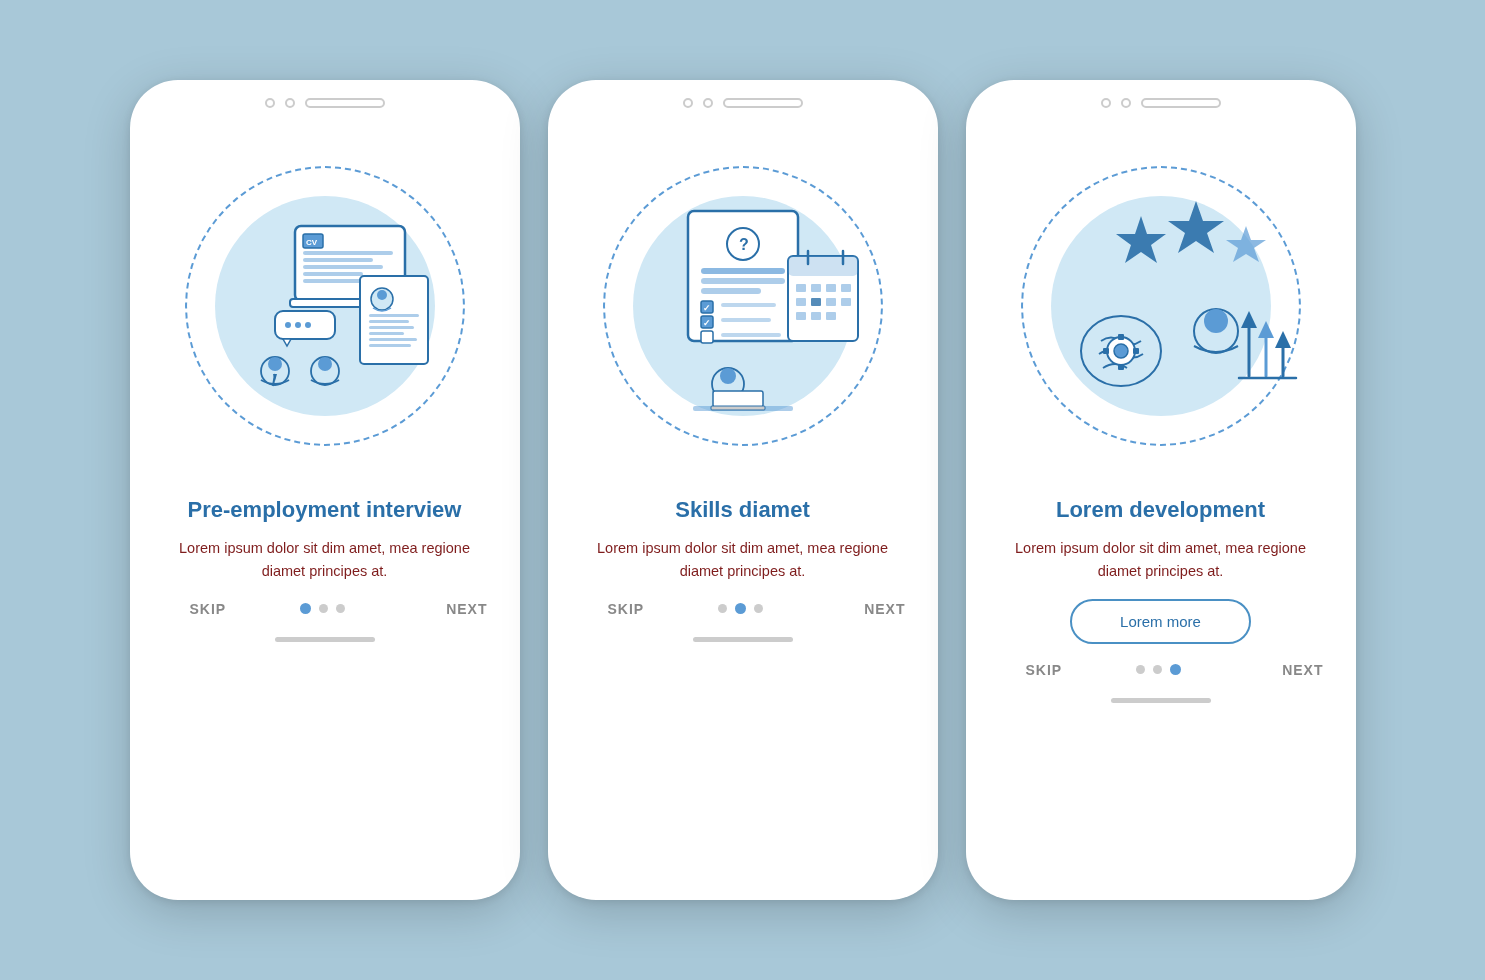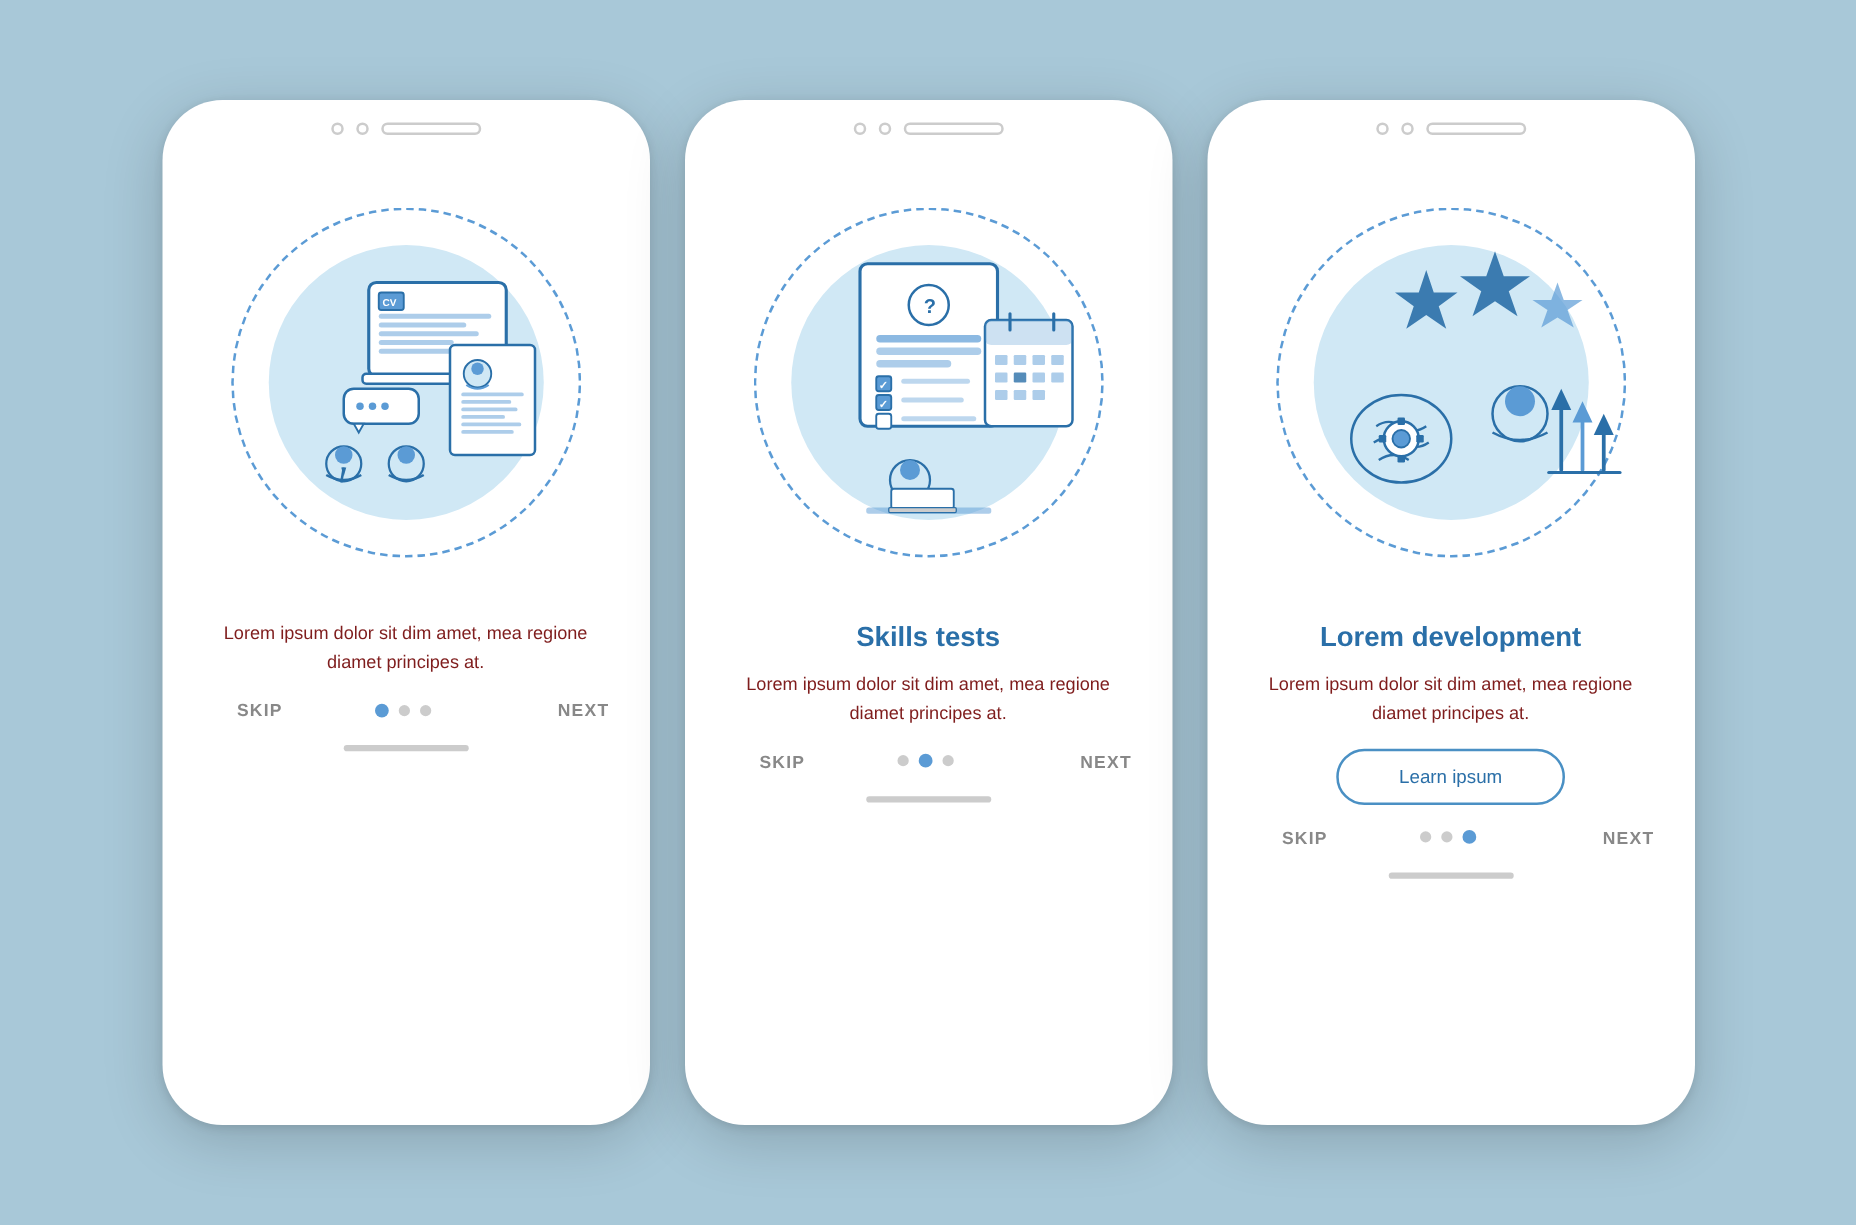--- a/index.html
+++ b/index.html
@@ -247,20 +247,21 @@
         <line x1="100" y1="218" x2="98" y2="230" stroke="#2a6fa8" stroke-width="2"></line>
         <polygon points="98,218 102,218 100,225" fill="#2a6fa8"></polygon>
 
         <circle cx="150" cy="215" r="14" fill="#d0e8f5" stroke="#2a6fa8" stroke-width="1.8"></circle>
         <circle cx="150" cy="208" r="7" fill="#5b9bd5"></circle>
         <path d="M136 224 Q150 232 164 224" stroke="#2a6fa8" stroke-width="2" fill="none"></path>
       </svg>
     </div>
 
     <div class="phone-content">
+      <div class="phone-title">Pre-employment interview</div>
       <div class="phone-description">Lorem ipsum dolor sit dim amet, mea regione diamet principes at.</div>
     </div>
 
     <div class="phone-nav">
       <span class="nav-skip">SKIP</span>
       <div class="nav-dots">
         <div class="nav-dot active dot-1"></div>
         <div class="nav-dot dot-2"></div>
         <div class="nav-dot dot-3"></div>
       </div>
@@ -321,21 +322,21 @@
         <path d="M120 235 Q135 244 150 235" stroke="#2a6fa8" stroke-width="2" fill="none"></path>
 
         <rect x="100" y="250" width="100" height="5" rx="2" fill="#5b9bd5" opacity="0.5"></rect>
 
         <rect x="120" y="235" width="50" height="16" rx="2" fill="white" stroke="#2a6fa8" stroke-width="1.5"></rect>
         <rect x="118" y="250" width="54" height="4" rx="1" fill="#ccc" stroke="#2a6fa8" stroke-width="1"></rect>
       </svg>
     </div>
 
     <div class="phone-content">
-      <div class="phone-title">Skills tests</div>
+      <div class="phone-title">Skills diamet</div>
       <div class="phone-description">Lorem ipsum dolor sit dim amet, mea regione diamet principes at.</div>
     </div>
 
     <div class="phone-nav">
       <span class="nav-skip">SKIP</span>
       <div class="nav-dots">
         <div class="nav-dot dot-1"></div>
         <div class="nav-dot active dot-2"></div>
         <div class="nav-dot dot-3"></div>
       </div>
@@ -387,21 +388,21 @@
         <line x1="272" y1="220" x2="272" y2="185" stroke="#2a6fa8" stroke-width="3" stroke-linecap="round"></line>
         <polygon points="264,192 272,175 280,192" fill="#2a6fa8"></polygon>
 
         <line x1="228" y1="222" x2="285" y2="222" stroke="#2a6fa8" stroke-width="2.5" stroke-linecap="round"></line>
       </svg>
     </div>
 
     <div class="phone-content">
       <div class="phone-title">Lorem development</div>
       <div class="phone-description">Lorem ipsum dolor sit dim amet, mea regione diamet principes at.</div>
-      <button class="learn-more-btn">Learn ipsum</button>
+      <button class="learn-more-btn">Lorem more</button>
     </div>
 
     <div class="phone-nav">
       <span class="nav-skip">SKIP</span>
       <div class="nav-dots">
         <div class="nav-dot dot-1"></div>
         <div class="nav-dot dot-2"></div>
         <div class="nav-dot active dot-3"></div>
       </div>
       <span class="nav-next">NEXT</span>

